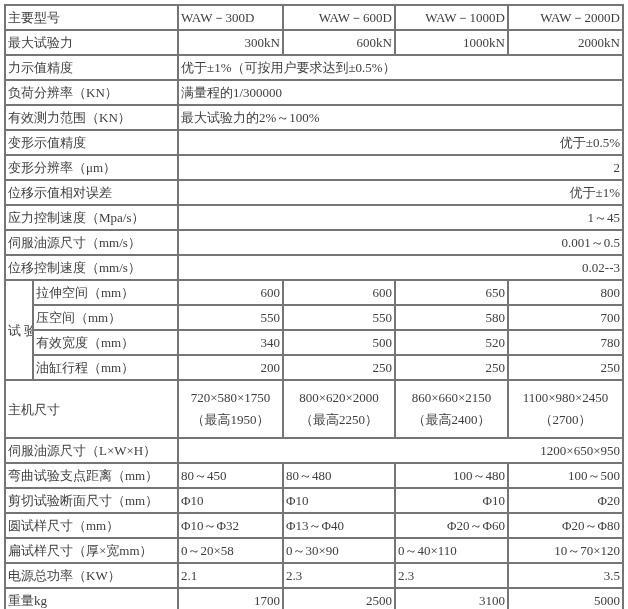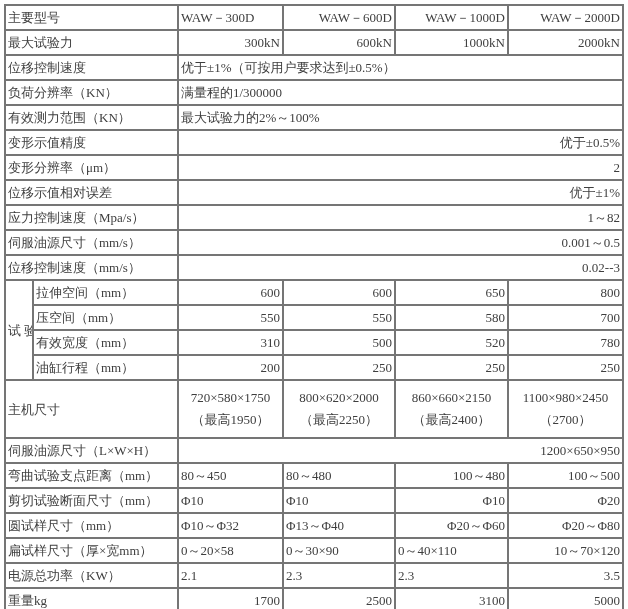--- a/index.html
+++ b/index.html
@@ -77,21 +77,21 @@
       <td class="ac">WAW－2000D</td>
     </tr>
     <tr>
       <td class="label" colspan="2">最大试验力</td>
       <td class="ac">300kN</td>
       <td class="ac">600kN</td>
       <td class="ac">1000kN</td>
       <td class="ac">2000kN</td>
     </tr>
     <tr>
-      <td class="label" colspan="2">位移控制速度</td>
+      <td class="label" colspan="2">力示值精度</td>
       <td class="al cn" colspan="4">优于±1%（可按用户要求达到±0.5%）</td>
     </tr>
     <tr>
       <td class="label" colspan="2">负荷分辨率（KN）</td>
       <td class="al cn" colspan="4">满量程的1/300000</td>
     </tr>
     <tr>
       <td class="label" colspan="2">有效测力范围（KN）</td>
       <td class="al cn" colspan="4">最大试验力的2%～100%</td>
     </tr>
@@ -102,21 +102,21 @@
     <tr>
       <td class="label" colspan="2">变形分辨率（μm）</td>
       <td class="ac" colspan="4">2</td>
     </tr>
     <tr>
       <td class="label" colspan="2">位移示值相对误差</td>
       <td class="ac cn" colspan="4">优于±1%</td>
     </tr>
     <tr>
       <td class="label" colspan="2">应力控制速度（Mpa/s）</td>
-      <td class="ac" colspan="4">1～82</td>
+      <td class="ac" colspan="4">1～45</td>
     </tr>
     <tr>
       <td class="label" colspan="2">伺服油源尺寸（mm/s）</td>
       <td class="ac" colspan="4">0.001～0.5</td>
     </tr>
     <tr>
       <td class="label" colspan="2">位移控制速度（mm/s）</td>
       <td class="ac" colspan="4">0.02--3</td>
     </tr>
     <tr>
@@ -132,21 +132,21 @@
     </tr>
     <tr>
       <td class="label">压空间（mm）</td>
       <td class="ac">550</td>
       <td class="ac">550</td>
       <td class="ac">580</td>
       <td class="ac">700</td>
     </tr>
     <tr>
       <td class="label">有效宽度（mm）</td>
-      <td class="ac">310</td>
+      <td class="ac">340</td>
       <td class="ac">500</td>
       <td class="ac">520</td>
       <td class="ac">780</td>
     </tr>
     <tr>
       <td class="label">油缸行程（mm）</td>
       <td class="ac">200</td>
       <td class="ac">250</td>
       <td class="ac">250</td>
       <td class="ac">250</td>

